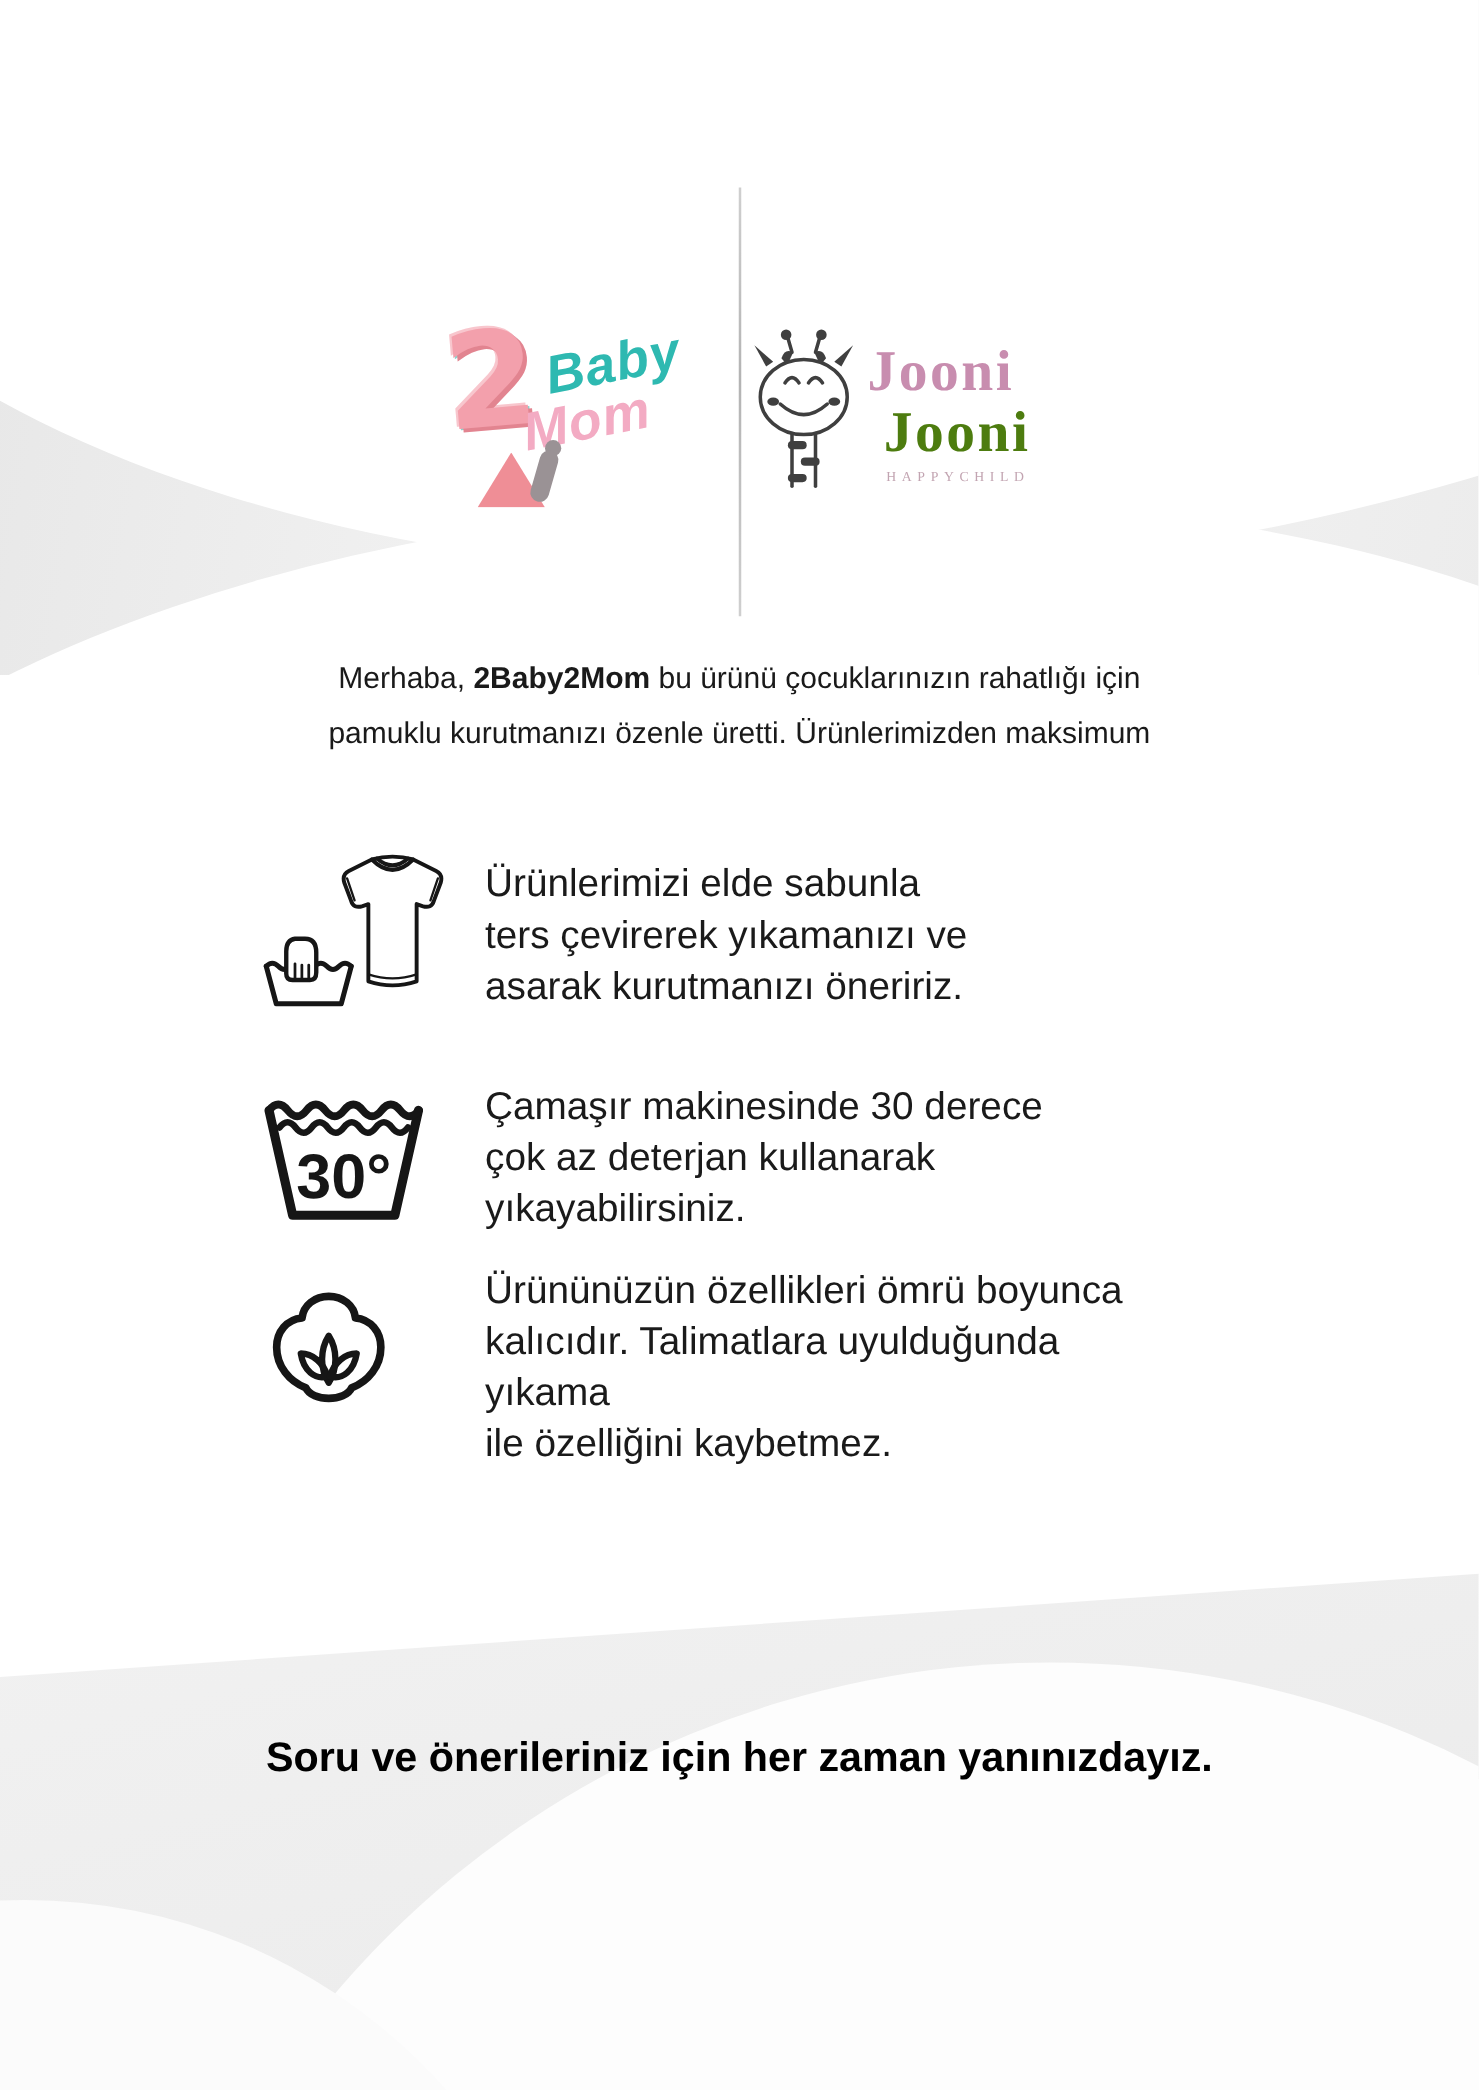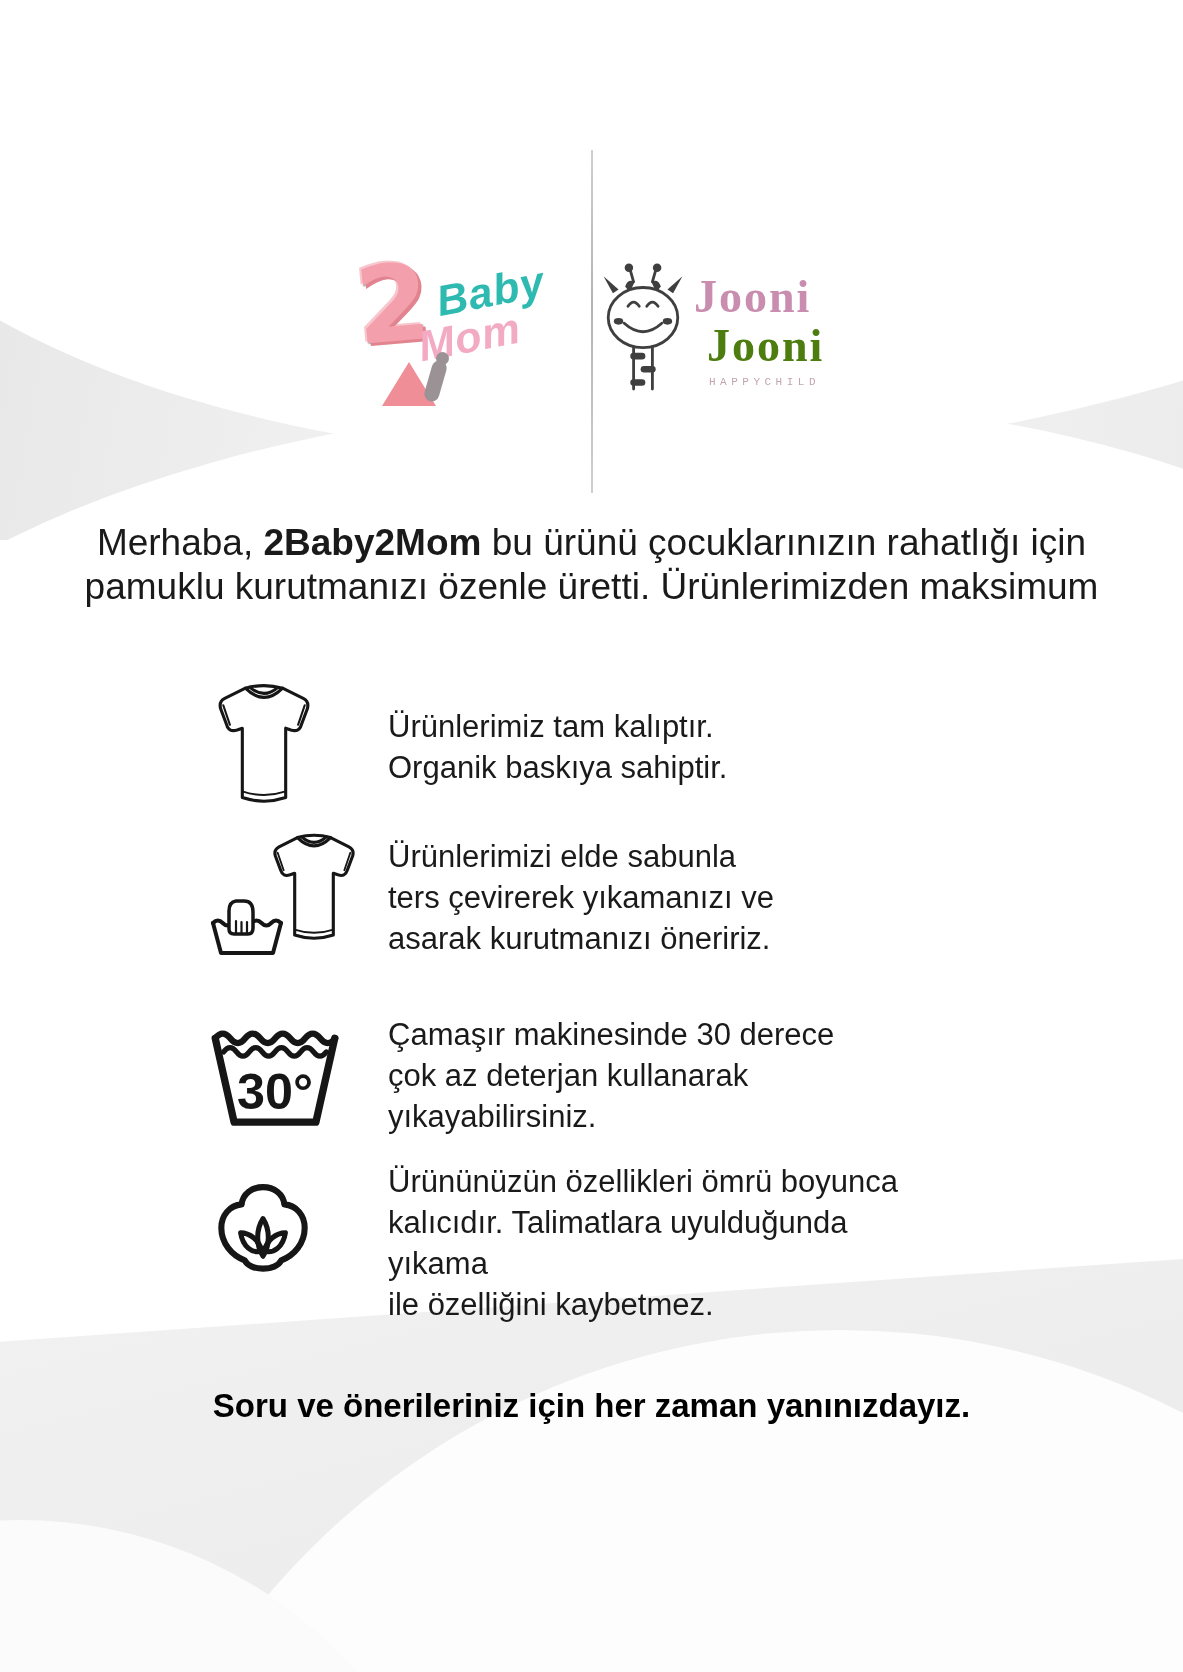--- a/index.html
+++ b/index.html
@@ -36,25 +36,25 @@
   .child{position:absolute;left:72px;top:98px;width:15px;height:42px;background:#9a9295;
     border-radius:8px;transform:rotate(16deg);}
   .child-head{position:absolute;left:80px;top:90px;width:13px;height:13px;background:#9a9295;border-radius:50%;}
 
   .brand-right{position:absolute;left:596px;top:258px;width:250px;height:145px;display:flex;}
   .giraffe-svg{width:94px;height:138px;flex:none;}
   .bj-text{margin-left:4px;padding-top:16px;font-family:"Liberation Serif",serif;font-weight:700;line-height:1;}
   .booni{display:block;color:#c88daf;font-size:46px;letter-spacing:2px;}
   .jooni{display:block;color:#4d7c0f;font-size:46px;margin-left:13px;margin-top:3px;letter-spacing:2px;}
   .tagline{display:block;color:#c2a4b1;font-size:11px;letter-spacing:4.5px;margin-left:15px;margin-top:8px;
-    font-family:Liberation Mono, monospace;font-weight:400;}
+    font-family:Liberation Serif, serif;font-weight:400;}
 
   
   .intro{position:absolute;top:521px;left:0;width:100%;text-align:center;
-    font-size:37px;line-height:44px;color:#1a1a1a;}
+    font-size:24px;line-height:44px;color:#1a1a1a;}
 
   
   .instructions{position:absolute;top:672px;left:210px;width:720px;margin:0;padding:0;list-style:none;}
   .row{display:flex;align-items:center;height:150px;}
   .row.r3{margin-top:28px;}
   .row.r4{margin-top:18px;}
   .icon-cell{width:168px;flex:none;display:flex;justify-content:flex-start;align-items:center;position:relative;}
   .instr-text{font-size:31px;line-height:41px;white-space:pre-line;margin-left:10px;color:#1a1a1a;}
   .handwash-wrap{position:relative;width:152px;height:128px;}
   .handwash-wrap .tee{position:absolute;right:0;top:0;}
@@ -118,36 +118,20 @@
     </div>
   </div>
 
   <div class="intro">
     <div><span>Merhaba, </span><b>2Baby2Mom</b><span> bu ürünü çocuklarınızın rahatlığı için</span></div>
     <div>pamuklu kurutmanızı özenle üretti. Ürünlerimizden maksimum</div>
   </div>
 
   <ul class="instructions">
 
-    <li class="row r1">
-      <div class="icon-cell">
-        <svg width="108" height="128" viewBox="0 0 104 124">
-          <g stroke="#161616" stroke-width="3" fill="#ffffff" stroke-linejoin="round" stroke-linecap="round">
-            <path d="M34 5 Q52 0 70 5 L90 15 Q96 18 94 25 L88 41 Q86 48 78 45.5 L73 43.8 L73 111 Q52 118 31 111 L31 43.8 L26 45.5 Q18 48 16 41 L10 25 Q8 18 14 15 Z"></path>
-            <path d="M34 5 Q52 23 70 5" fill="none"></path>
-            <path d="M38.5 4.2 Q52 16 65.5 4.2" fill="none"></path>
-            <path d="M12.5 21.5 L19 40.5" fill="none" stroke-width="2"></path>
-            <path d="M91.5 21.5 L85 40.5" fill="none" stroke-width="2"></path>
-            <path d="M31 105 Q52 112 73 105" fill="none" stroke-width="2"></path>
-          </g>
-        </svg>
-      </div>
-      <div class="instr-text">Ürünlerimiz tam kalıptır.
-Organik baskıya sahiptir.</div>
-    </li>
 
     <li class="row r2">
       <div class="icon-cell">
         <div class="handwash-wrap">
           <svg class="tee" width="96" height="114" viewBox="0 0 104 124">
             <g stroke="#161616" stroke-width="3.4" fill="#ffffff" stroke-linejoin="round" stroke-linecap="round">
               <path d="M34 5 Q52 0 70 5 L90 15 Q96 18 94 25 L88 41 Q86 48 78 45.5 L73 43.8 L73 111 Q52 118 31 111 L31 43.8 L26 45.5 Q18 48 16 41 L10 25 Q8 18 14 15 Z"></path>
               <path d="M34 5 Q52 23 70 5" fill="none"></path>
               <path d="M38.5 4.2 Q52 16 65.5 4.2" fill="none"></path>
               <path d="M12.5 21.5 L19 40.5" fill="none" stroke-width="2"></path>

